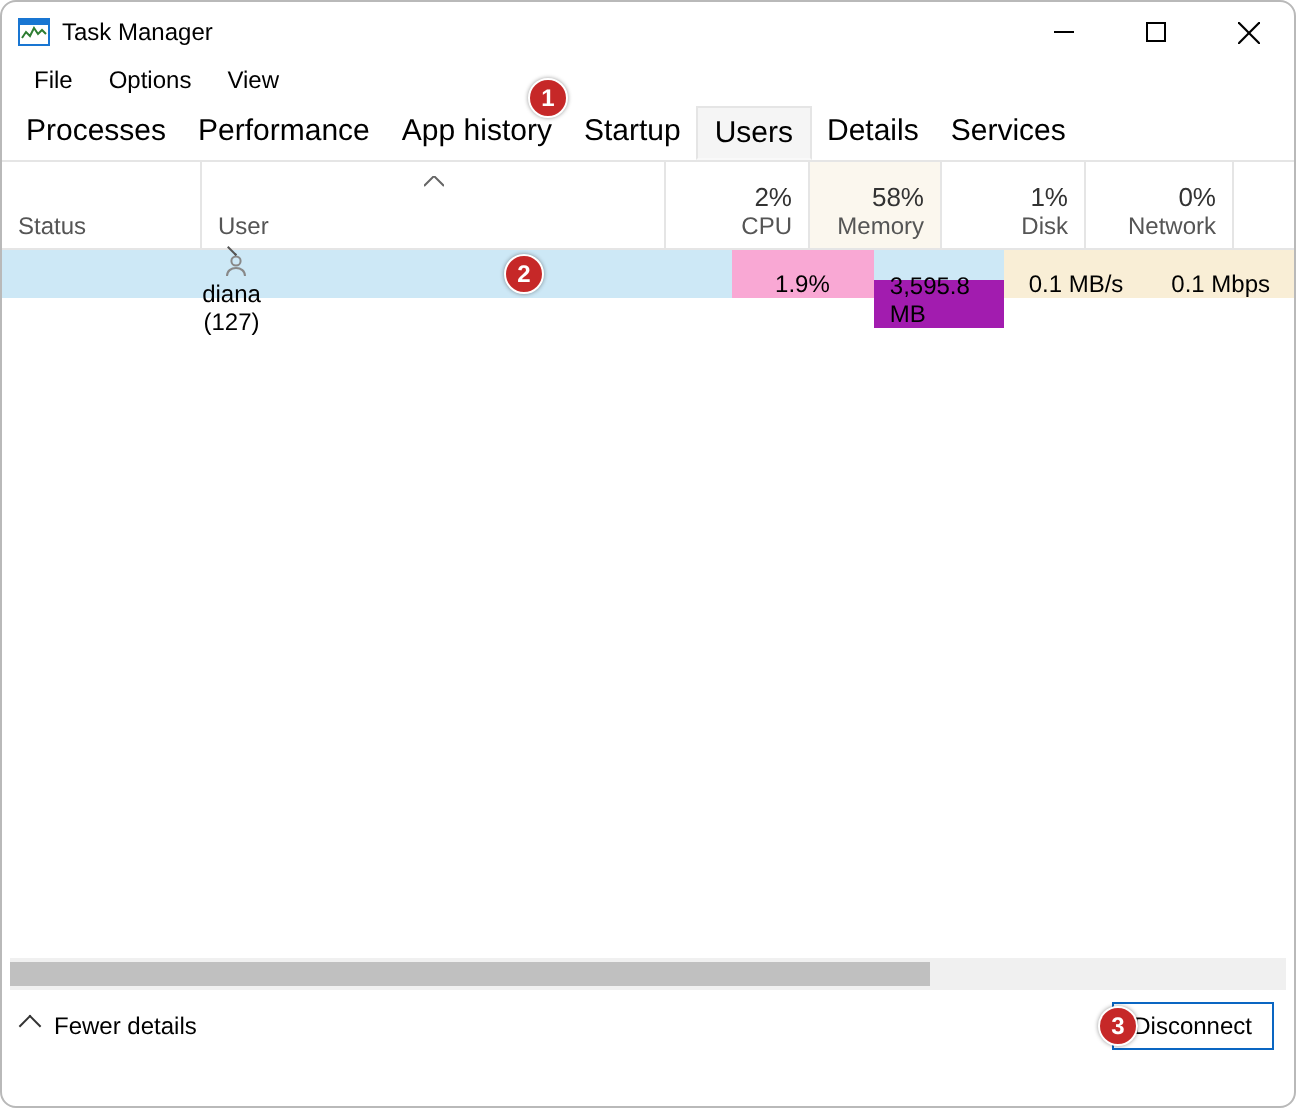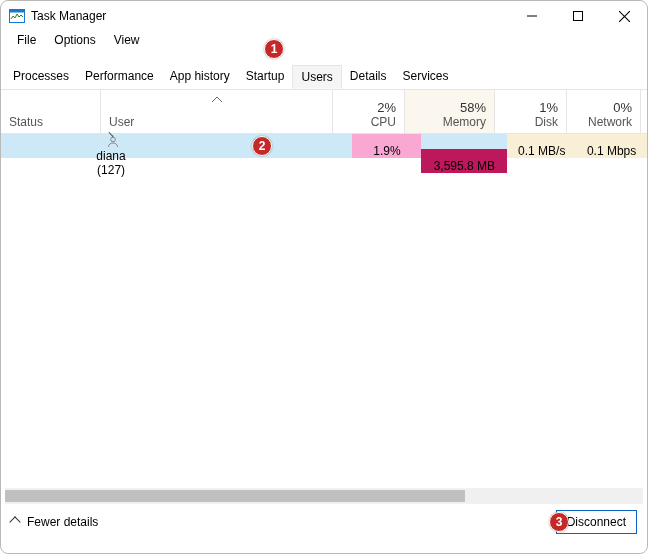--- a/index.html
+++ b/index.html
@@ -33,44 +33,44 @@
   .win-btn { width:46px; height:30px; display:flex; align-items:center; justify-content:center; }
   .win-btn svg { width:10px; height:10px; stroke:#000; stroke-width:1; fill:none; }
   .win-btn.close svg { width:11px; height:11px; }
 
   
   .menubar { display:flex; padding: 0 4px 4px 8px; gap:0; }
   .menubar .mitem { padding: 2px 10px 2px 8px; }
 
   
   .tabs { display:flex; border-bottom:1px solid #e5e5e5; padding-left:4px; position:relative; }
-  .tab { padding:4px 8px; font-size:12px; color:#000; position:relative;margin-top:12px; }
+  .tab { padding:4px 8px; font-size:15px; color:#000; position:relative; }
   .tab.active { background:#f5f5f5; border:1px solid #e5e5e5; border-bottom-color:#f9f9f9; z-index:2; }
 
   
   .thead { display:flex; height:44px; border-bottom:1px solid #e5e5e5; }
   .thead .cell { border-right:1px solid #e5e5e5; display:flex; flex-direction:column; justify-content:flex-end; padding:4px 8px; position:relative; }
   .thead .cell.sort { align-items:center; }
   .thead .cell .metric { text-align:right; align-self:flex-end; font-size:13px; color:#333; }
   .thead .cell .lbl { text-align:right; align-self:flex-end; color:#555; font-size:12px; }
   .thead .cell.left .lbl { align-self:flex-start; text-align:left; }
   .col-user   { width:232px; }
   .col-status { width:100px; }
   .col-cpu    { width:72px; }
-  .col-mem    { width:90px; }
+  .col-mem    { width:66px; }
   .col-disk   { width:72px; }
   .col-net    { width:74px; }
   .sort-chevron { position:absolute; top:2px; left:50%; transform:translateX(-50%); }
 
   
   .trow { display:flex; height:24px; align-items:center; background:#cde8f6; font-size:12px; }
   .trow .cell { height:100%; display:flex; align-items:center; padding:0 8px;flex-direction:column; }
   .trow .cell.num { justify-content:flex-end; }
   .cell.cpu-c  { background:#f9a8d4;margin-left:36px; }
-  .cell.mem-c  { background:#be185d;margin-top:29px; }
+  .cell.mem-c  { background:#a21caf;margin-top:29px; }
   .cell.disk-c { background:#f9eed6; }
   .cell.net-c  { background:#f9eed6; }
   .thead .cell.mem-h { background:#fbf7ee; }
 
   .row-expand { width:6px; height:6px; border-left:1px solid #555; border-bottom:1px solid #555; transform:rotate(-135deg); display:inline-block; }
   .user-icon { width:14px; height:14px; display:flex; align-items:center; justify-content:center; margin:0 6px 0 10px; }
 
   
   .body-area { flex:1; background:#fff; }
   .hscroll { height:16px; background:#f0f0f0; position:relative; margin:0 4px; }

